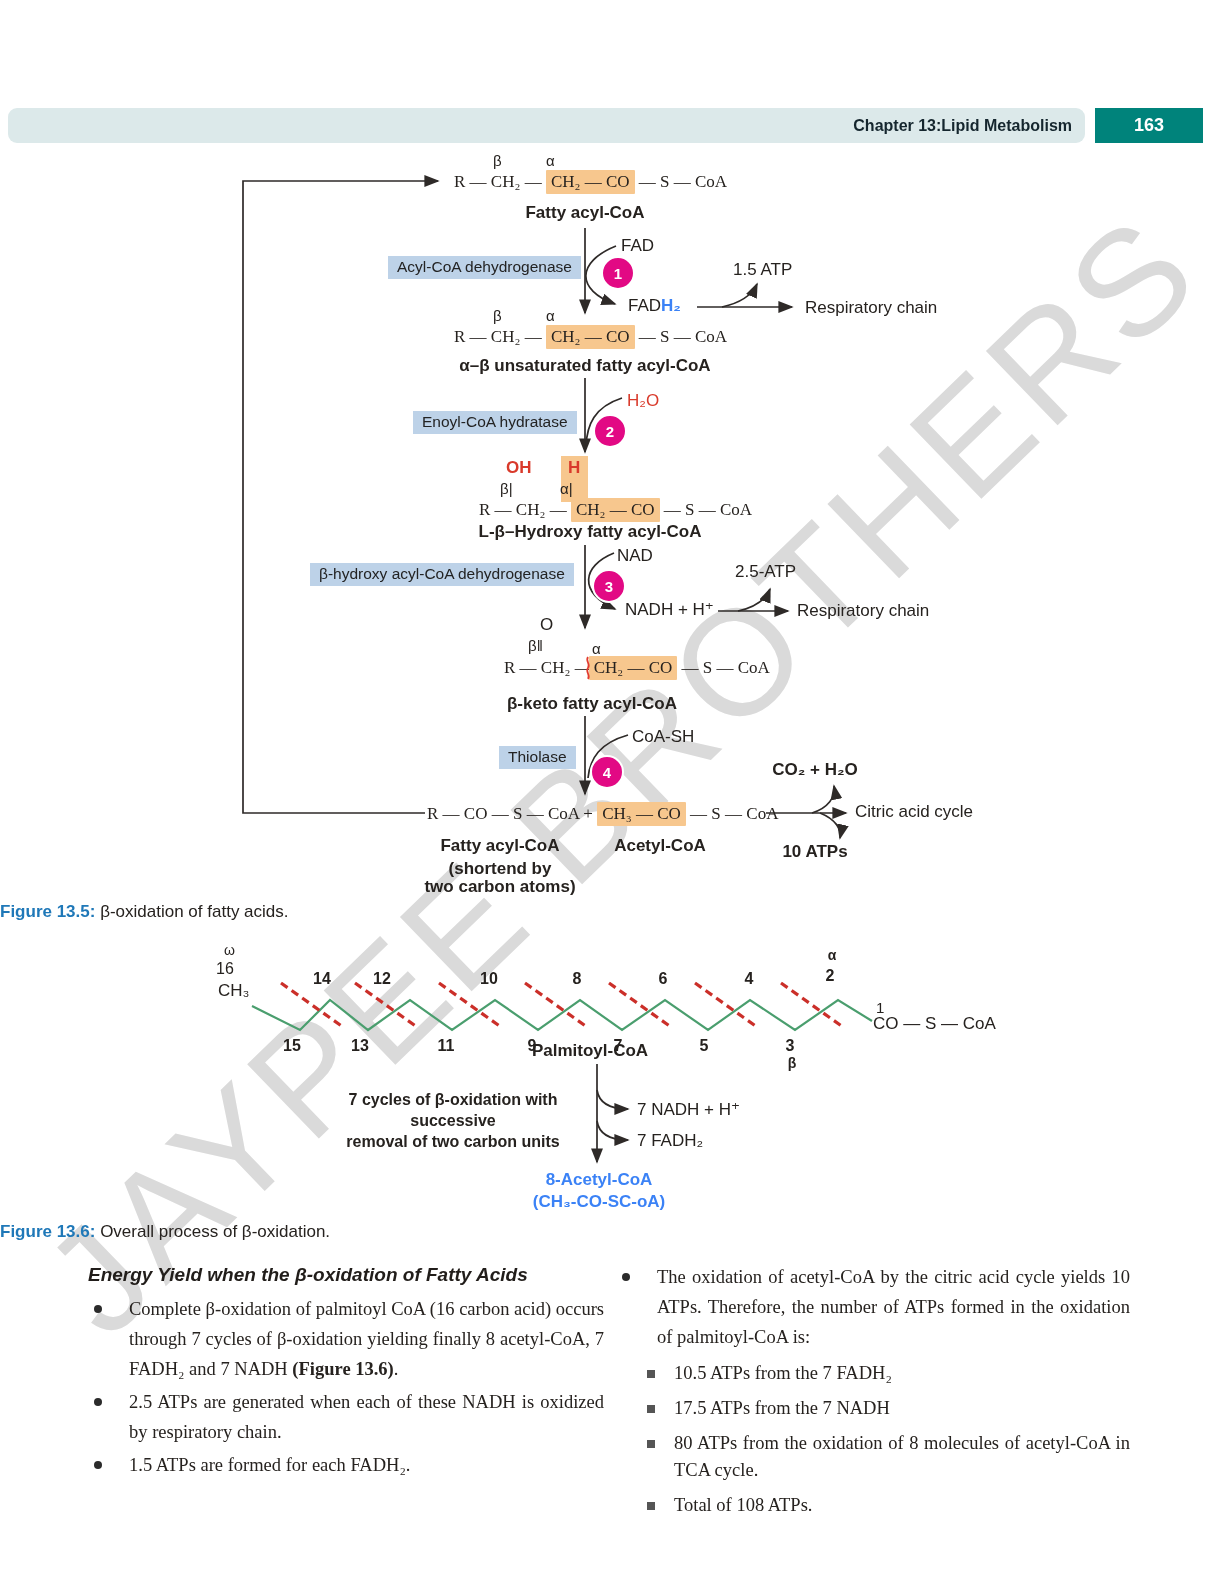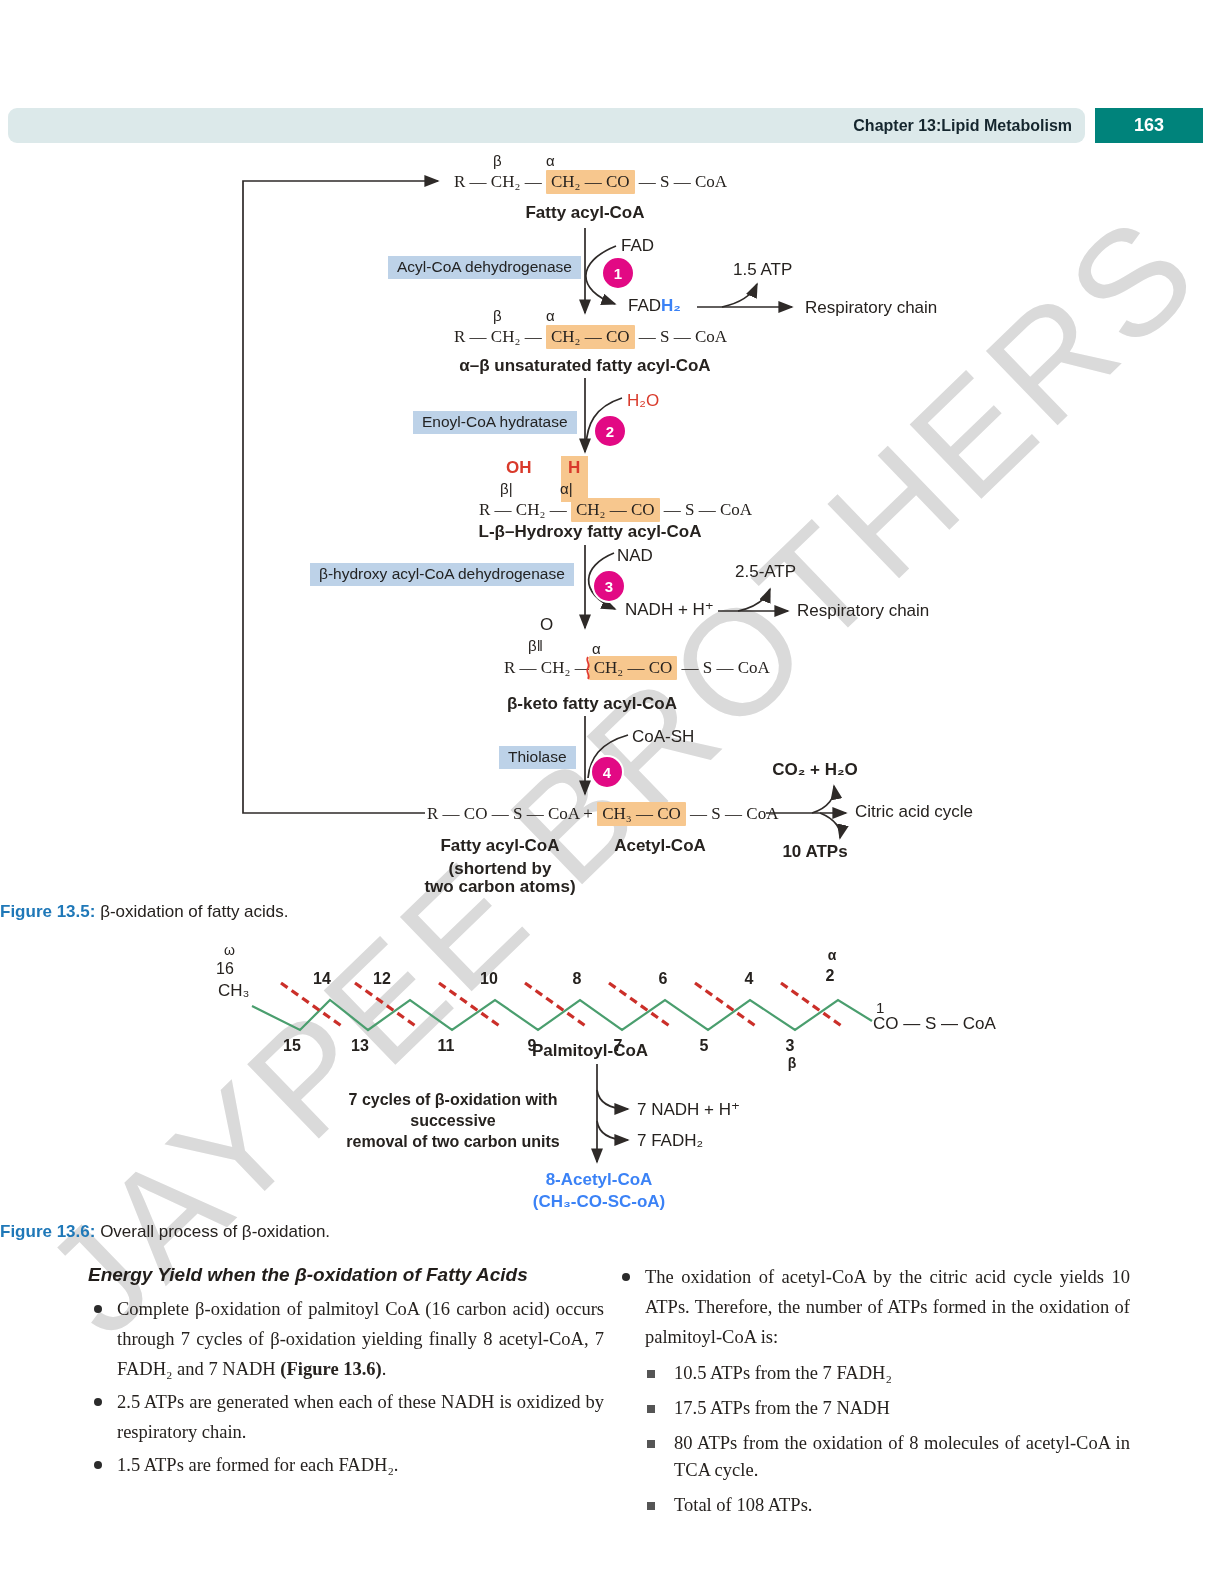--- a/index.html
+++ b/index.html
@@ -26,21 +26,21 @@
   svg.lines{z-index:2;left:0;top:0;}
   .caption{width:1214px;text-align:left;font-size:17px;z-index:3;}
   .caption .figlbl{color:#1f78b8;font-weight:bold;}
   .headbar{left:8px;top:108px;width:1077px;height:35px;background:#dce9ea;border-radius:9px;z-index:3;
            display:flex;align-items:center;justify-content:flex-end;padding-right:13px;box-sizing:border-box;}
   .headbar .ch{font-size:16px;font-weight:800;color:#15262e;}
   .headbar .chr{font-size:16px;font-weight:600;color:#15262e;}
   .pagebox{left:1095px;top:108px;width:108px;height:35px;background:#00837b;z-index:3;
            display:flex;align-items:center;justify-content:center;color:#fff;font-weight:bold;font-size:18px;}
   .serif{font-family:"Liberation Serif","DejaVu Serif",serif;font-size:18.5px;line-height:30px;color:#26221f;text-align:justify;}
-  .bullet{display:flex;margin-bottom:3px;}
+  .bullet{display:flex;margin-bottom:3px;gap:12px;}
   .bullet .dot{width:8px;height:8px;border-radius:50%;background:#2b2b2b;margin:11px 15px 0 6px;flex:none;}
   .bullet .btxt{flex:1;}
   .subitem{display:flex;line-height:27px;margin-top:8px;}
   .subitem .sq{width:8px;height:8px;background:#555;margin:10px 19px 0 31px;flex:none;}
   .heading{font-size:19px;font-weight:bold;font-style:italic;color:#211d1a;z-index:3;white-space:pre;}
 </style>
 </head>
 <body>
 
 <div class="page">

